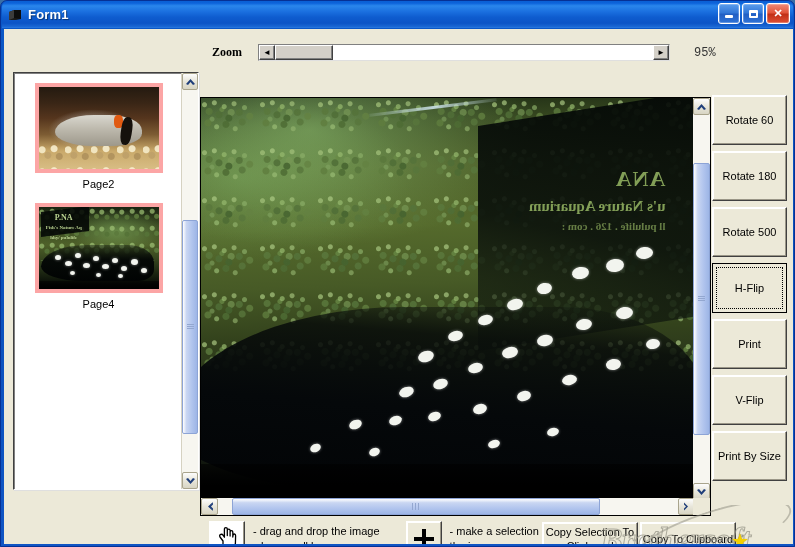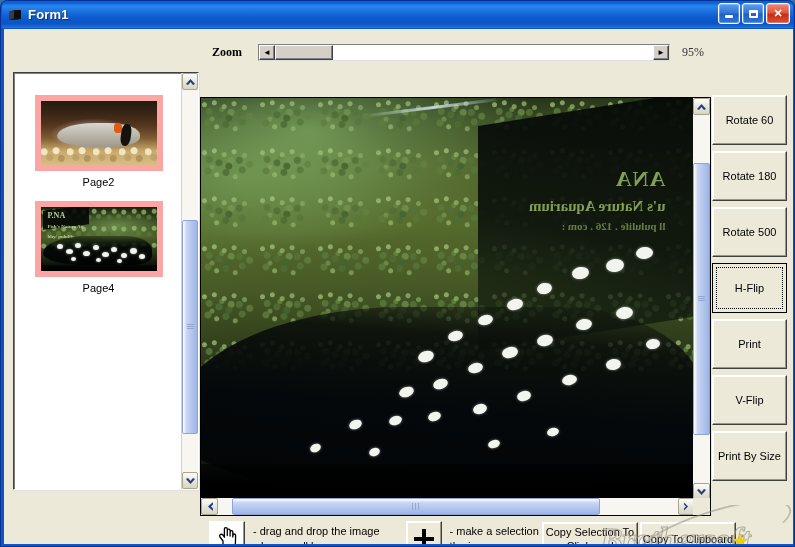--- a/index.html
+++ b/index.html
@@ -118,51 +118,51 @@
   .sb-thumb-h {
     position:absolute; left: 0; top: 0; bottom: 0;
     width: 58px;
     background: #d4d0c8;
     border: 1px solid #ffffff;
     border-right-color:#404040; border-bottom-color:#404040;
     box-shadow: inset -1px -1px 0 #808080;
     cursor: pointer;
   }
   .zoom-pct {
-    margin-left: 12px;
+    margin-left: 24px;
     font-size: 12px; color: #333;
-    font-family: Liberation Serif, serif;
+    font-family: Liberation Mono, monospace;
   }
 
   
   .thumb-panel {
     position: absolute; left: 9px; top: 43px;
     width: 186px; height: 418px;
     background: #ffffff;
     border: 1px solid #404040;
     border-right-color:#ffffff; border-bottom-color:#ffffff;
     box-shadow: inset 1px 1px 0 #808080, 1px 1px 0 #dfdfdf;
     overflow: hidden;
   }
   .thumb-list {
-    position:absolute; left:0; top:16px;
+    position:absolute; left:0; top:4px;
     width: 169px; height: 100%;
     padding-top: 6px;
     overflow: hidden;
   }
   .thumb-item {
     width: 100%;
     display: flex; flex-direction: column; align-items: center;
     margin-bottom: 13px;
     cursor: pointer;
   }
   .thumb-img {
-    width: 128px; height: 76px;
-    border: 6px solid #fca5a5;
-    position: relative; overflow: hidden;
+    width: 128px; height: 90px;
+    border: 4px solid #fca5a5;
+    position: relative; overflow: hidden; text-align: center;
   }
   .thumb-cap {
     font-size: 11px; color: #000;
     margin-top: 5px;
     font-family: "Liberation Sans", sans-serif;
   }
 
   
   .vscroll-xp {
     position:absolute; right:0; top:0; bottom:0;

